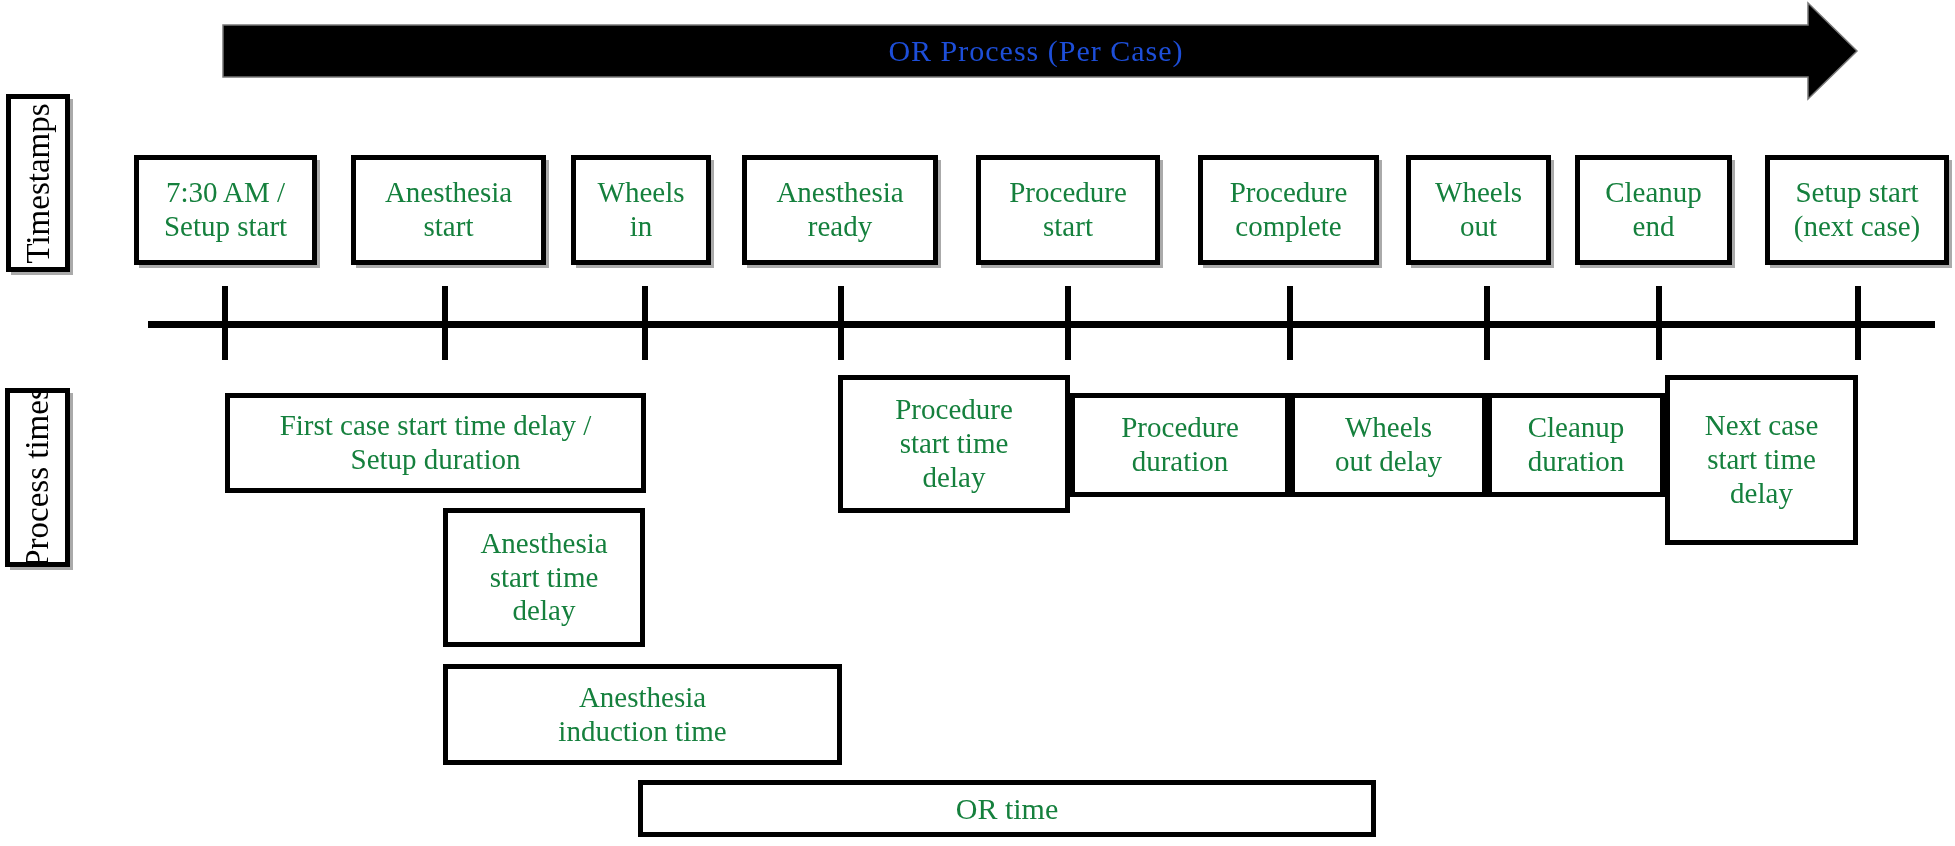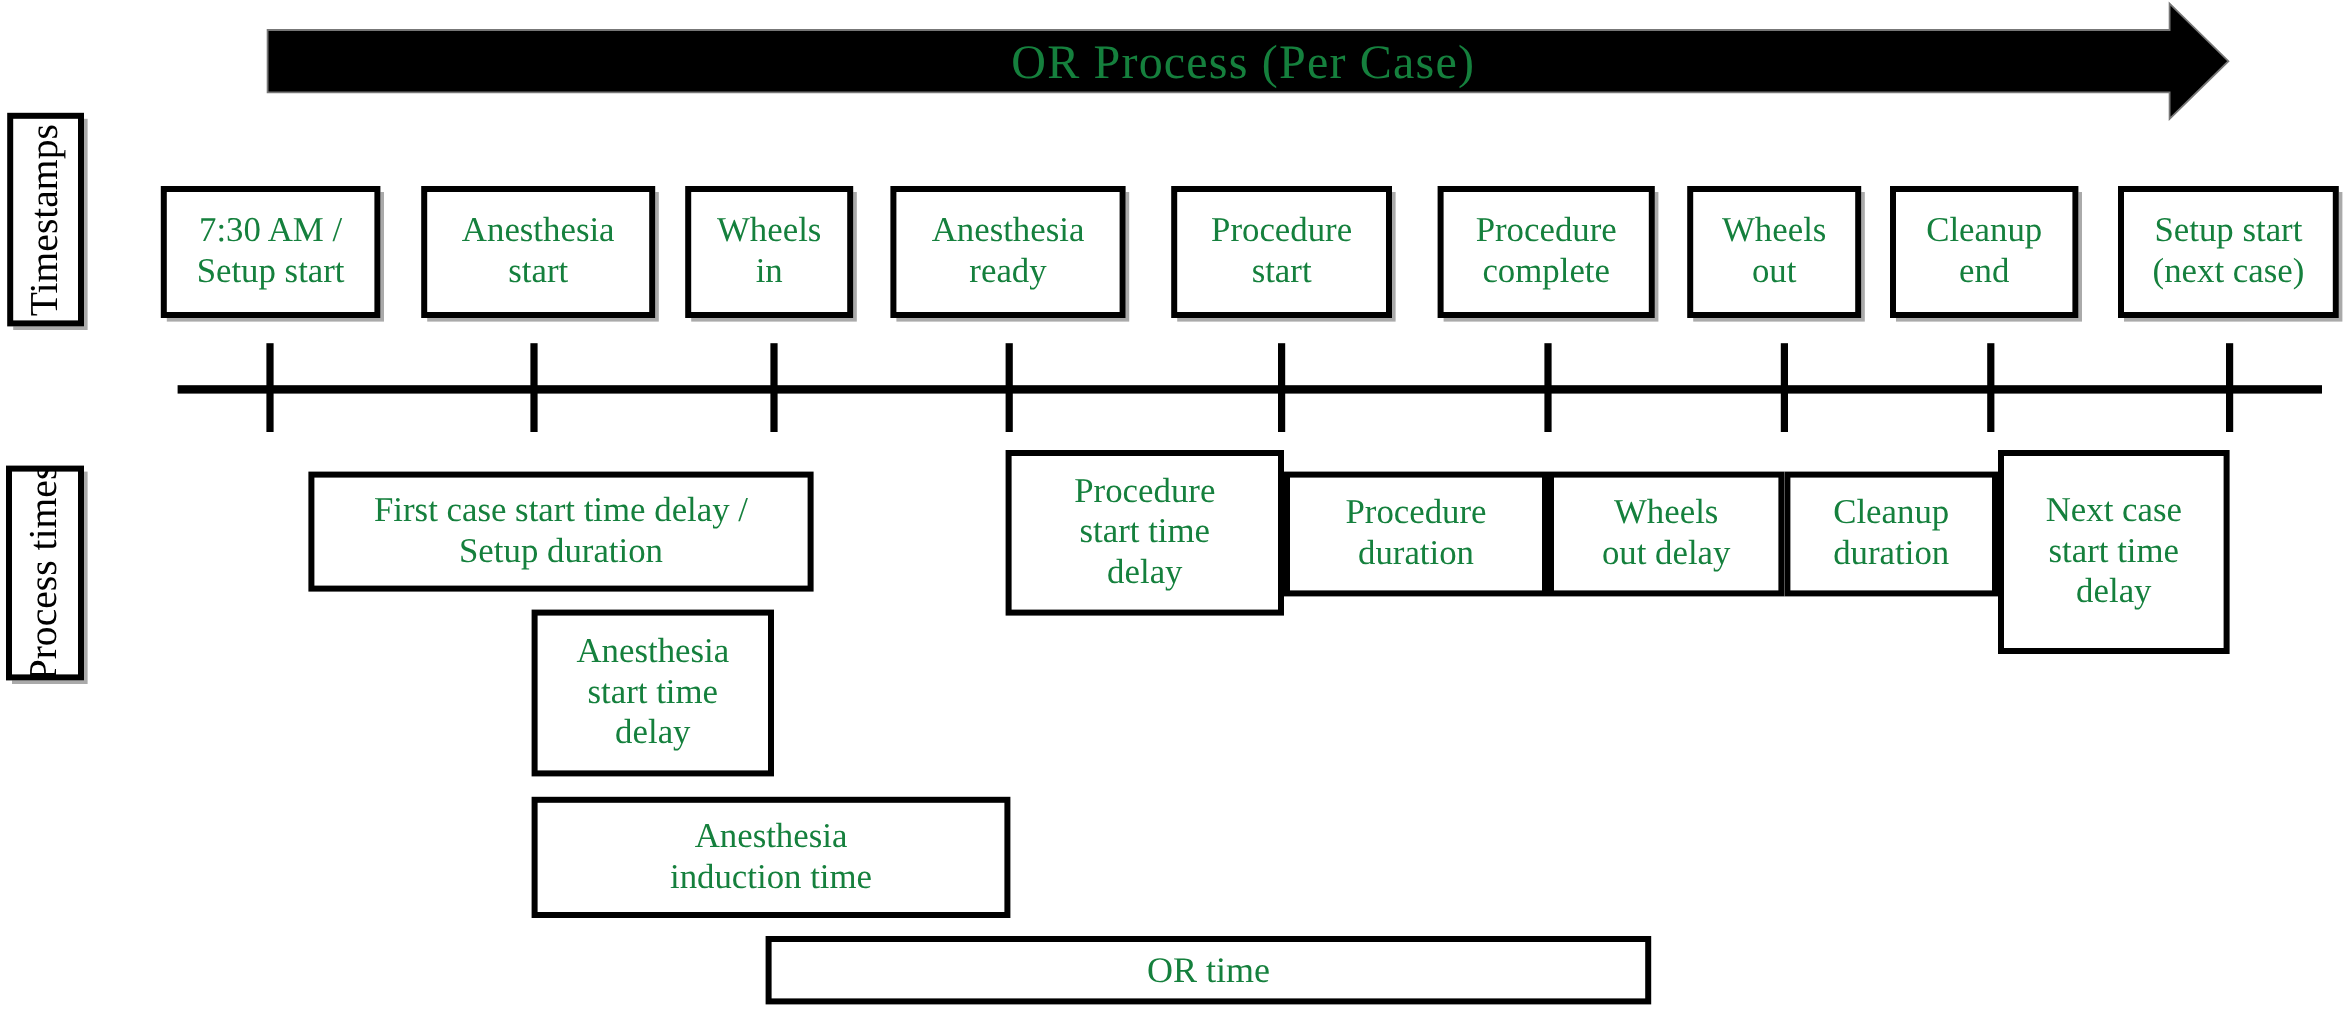--- a/index.html
+++ b/index.html
@@ -14,21 +14,21 @@
     overflow: hidden;
   }
 
   
   .arrow-svg { position: absolute; left: 220px; top: 0; width: 1645px; height: 104px; }
   .arrow-title-wrap {
     position: absolute; left: 220px; top: 25px; width: 1588px; height: 52px;
     display: flex; align-items: center; justify-content: center;
   }
   .arrow-title {
-    color: #15803d; font-size: 40px; letter-spacing: 1px;
+    color: #1d4ed8; font-size: 30px; letter-spacing: 1px;
     text-indent: 44px; white-space: nowrap;
   }
 
   
   .side-label {
     position: absolute; background: #ffffff; border: 5px solid #000;
     display: flex; align-items: center; justify-content: center;
     box-shadow: 4px 4px 0 -1px #aaaaaa;
   }
   .side-label .rot {
@@ -58,21 +58,21 @@
   .ts9 { left: 1765px; width: 184px; }
 
   
   .axis-line { position: absolute; left: 148px; top: 321px; width: 1787px; height: 7px; background: #000; }
   .tick { position: absolute; top: 286px; width: 6px; height: 74px; background: #000; }
   .tick.t1 { left: 222px; }  .tick.t2 { left: 442px; }  .tick.t3 { left: 642px; }
   .tick.t4 { left: 838px; }  .tick.t5 { left: 1065px; } .tick.t6 { left: 1287px; }
   .tick.t7 { left: 1484px; } .tick.t8 { left: 1656px; } .tick.t9 { left: 1855px; }
 
   
-  .pt1 { left: 225px;  top: 393px; width: 421px; height: 100px; margin-left: 32px; }
+  .pt1 { left: 225px;  top: 393px; width: 421px; height: 100px; }
   .pt2 { left: 443px;  top: 508px; width: 202px; height: 139px; }
   .pt3 { left: 443px;  top: 664px; width: 399px; height: 101px; }
   .pt4 { left: 638px;  top: 780px; width: 738px; height: 57px;  }
   .pt4 .lbl { font-size: 30px; }
   .pt5 { left: 838px;  top: 375px; width: 232px; height: 138px; }
   .pt6 { left: 1070px; top: 393px; width: 220px; height: 104px; }
   .pt7 { left: 1290px; top: 393px; width: 197px; height: 104px; }
   .pt8 { left: 1487px; top: 393px; width: 178px; height: 104px; }
   .pt9 { left: 1665px; top: 375px; width: 193px; height: 170px; align-items: center; }
 </style>

